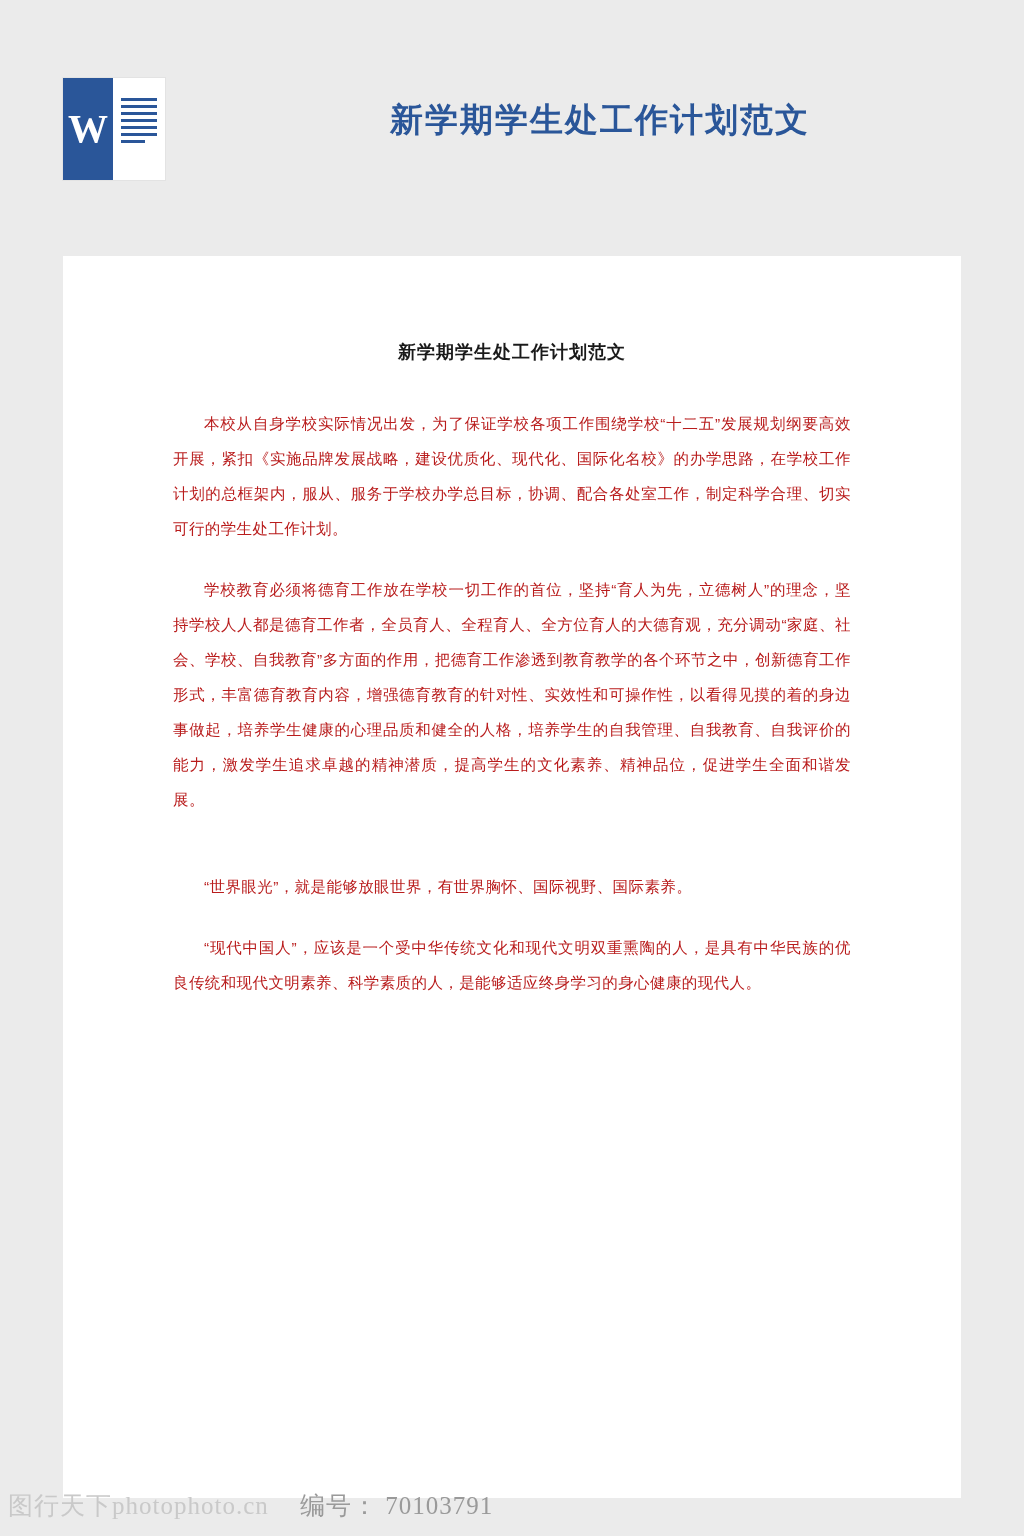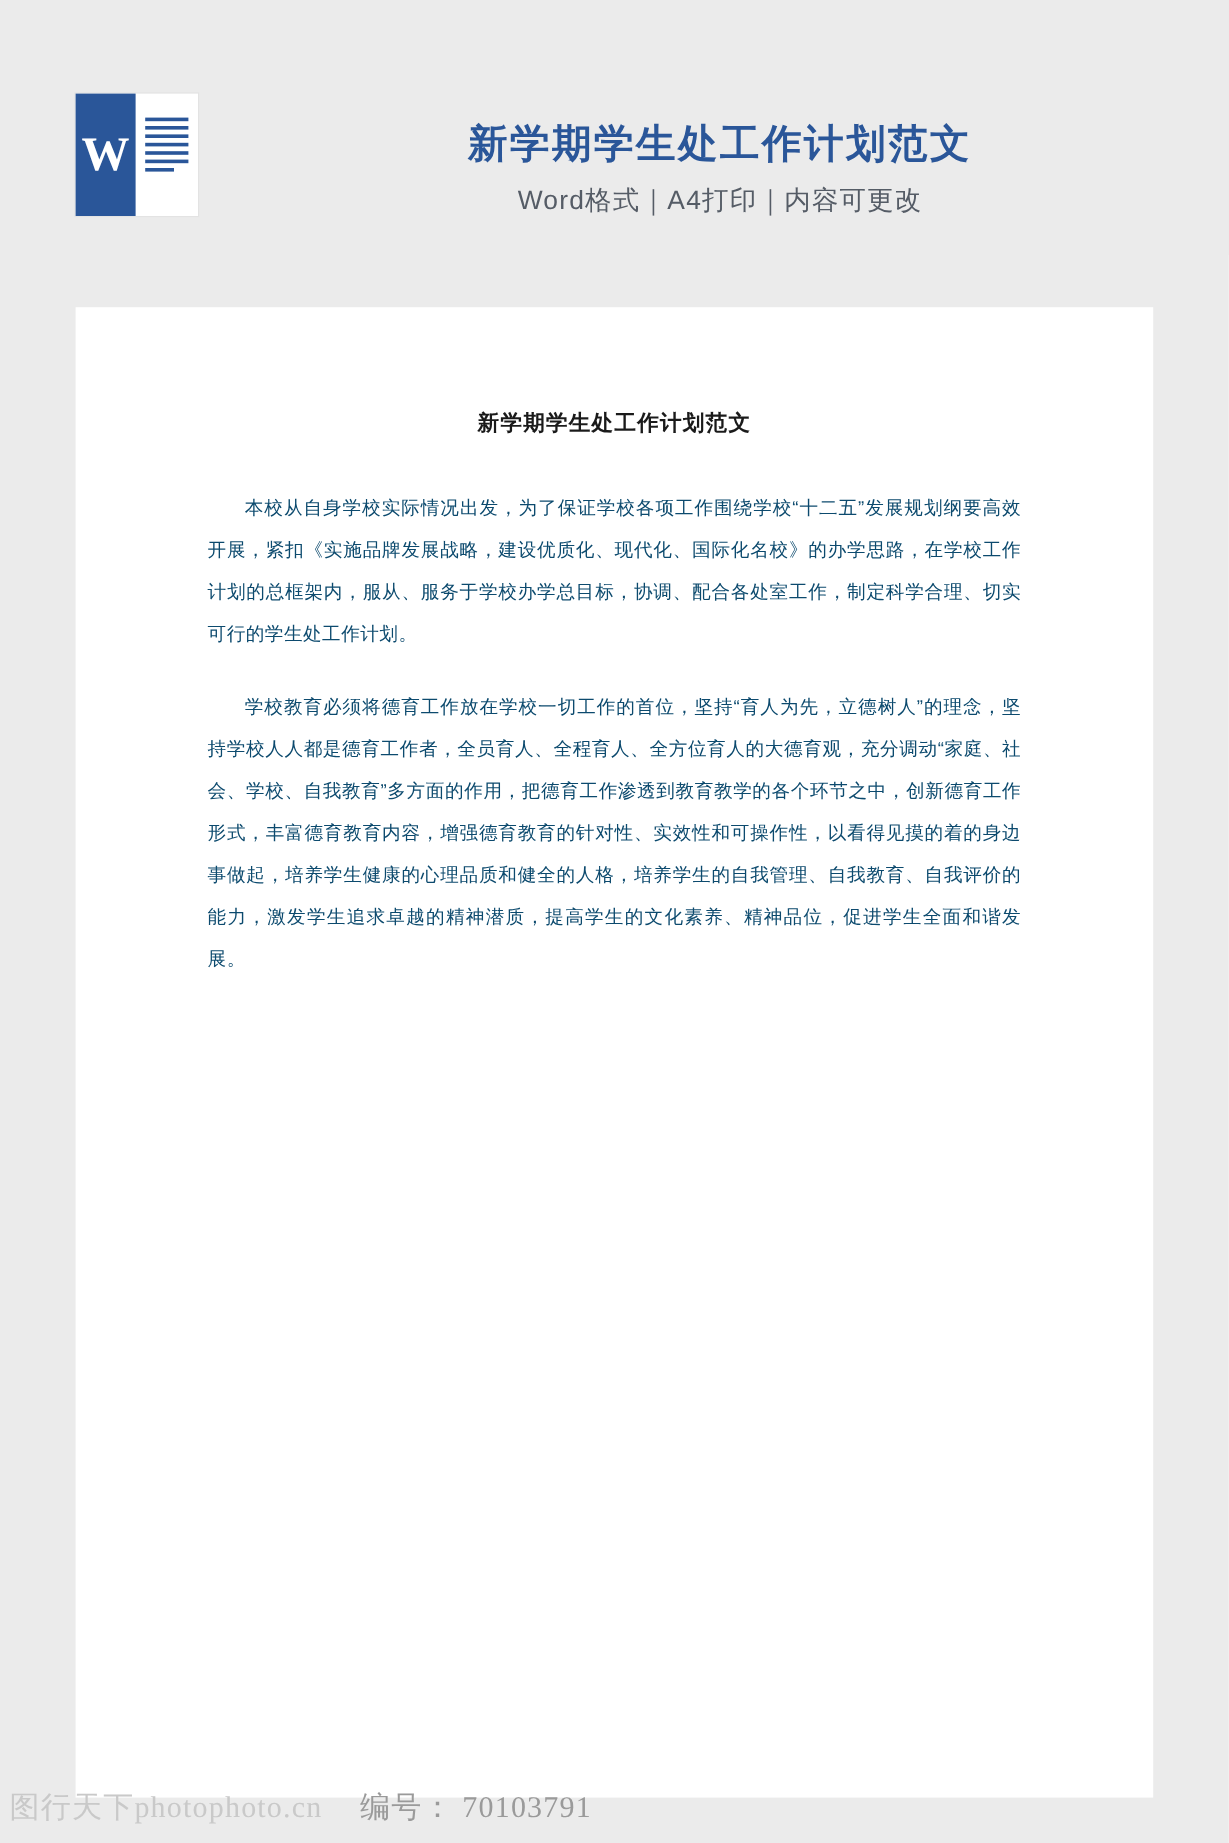--- a/index.html
+++ b/index.html
@@ -113,21 +113,21 @@
   .doc-body {
     margin: 0;
     padding: 0 110px 0 110px;
   }
   .doc-body p {
     margin: 0;
     padding: 0;
     text-indent: 2em;
     font-size: 15.5px;
     line-height: 35px;
-    color: #0c4a6e;
+    color: #b91c1c;
     text-align: justify;
     letter-spacing: 0.4px;
   }
   .gap-1 { height: 42px; }
   .gap { height: 26px; }
 
   
   .footer-watermark {
     position: absolute;
     left: 0;
@@ -170,33 +170,34 @@
       <i></i>
       <i></i>
       <i></i>
       <i></i>
       <i></i>
       <i class="short"></i>
     </div>
   </div>
 
   <div class="header-title">新学期学生处工作计划范文</div>
-  <div class="header-sub">Word格式｜A4打印｜内容可更改</div>
 </div>
 
 <div class="page-sheet">
   <div class="doc-title">新学期学生处工作计划范文</div>
 
   <div class="doc-body">
     <div class="gap-1"></div>
     <p>本校从自身学校实际情况出发，为了保证学校各项工作围绕学校“十二五”发展规划纲要高效开展，紧扣《实施品牌发展战略，建设优质化、现代化、国际化名校》的办学思路，在学校工作计划的总框架内，服从、服务于学校办学总目标，协调、配合各处室工作，制定科学合理、切实可行的学生处工作计划。</p>
     <div class="gap"></div>
     <p>学校教育必须将德育工作放在学校一切工作的首位，坚持“育人为先，立德树人”的理念，坚持学校人人都是德育工作者，全员育人、全程育人、全方位育人的大德育观，充分调动“家庭、社会、学校、自我教育”多方面的作用，把德育工作渗透到教育教学的各个环节之中，创新德育工作形式，丰富德育教育内容，增强德育教育的针对性、实效性和可操作性，以看得见摸的着的身边事做起，培养学生健康的心理品质和健全的人格，培养学生的自我管理、自我教育、自我评价的能力，激发学生追求卓越的精神潜质，提高学生的文化素养、精神品位，促进学生全面和谐发展。</p>
     <div class="gap"></div>
     <div class="gap"></div>
-    <div class="gap"></div>
+    <p>“世界眼光”，就是能够放眼世界，有世界胸怀、国际视野、国际素养。</p>
+    <div class="gap"></div>
+    <p>“现代中国人”，应该是一个受中华传统文化和现代文明双重熏陶的人，是具有中华民族的优良传统和现代文明素养、科学素质的人，是能够适应终身学习的身心健康的现代人。</p>
   </div>
 </div>
 
 <div class="footer-watermark">
   <div class="wm-text">图行天下photophoto.cn</div>
   <div class="wm-id">编号： 70103791</div>
 </div>
 
 </body></html>

